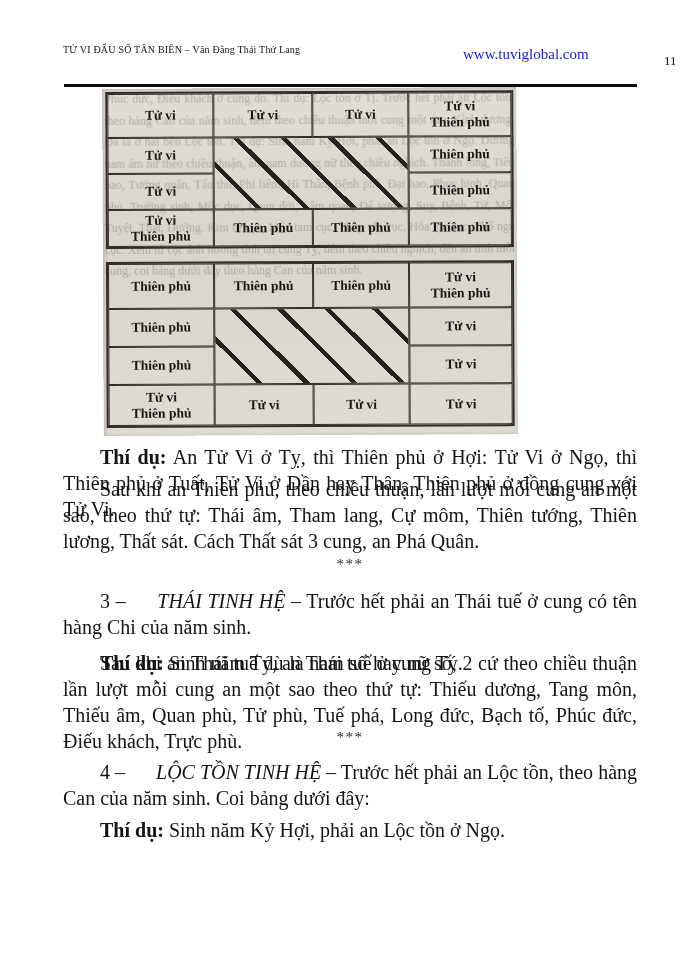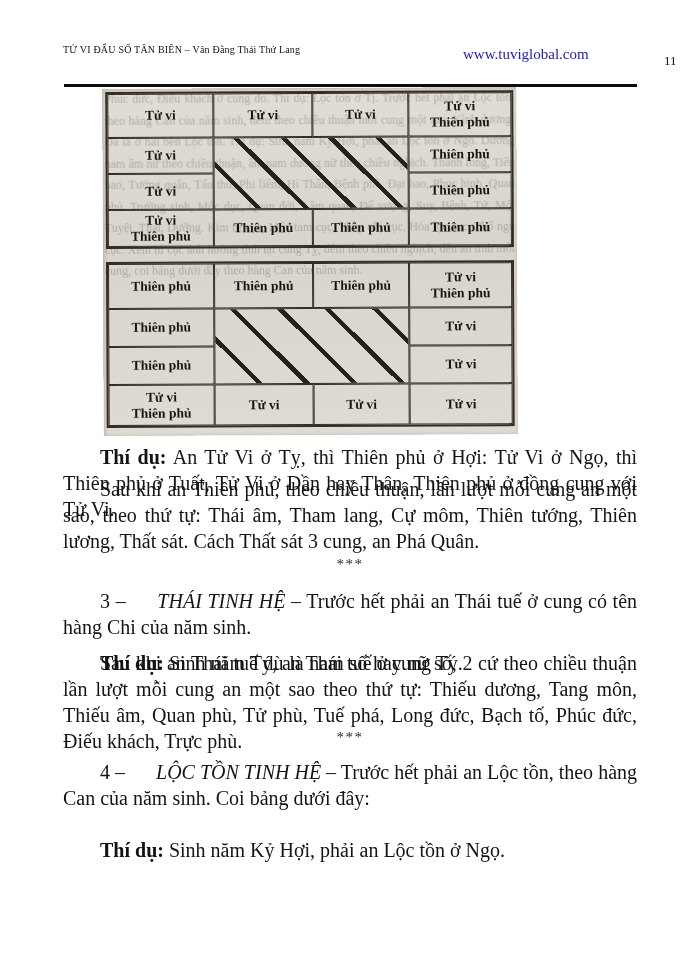--- a/index.html
+++ b/index.html
@@ -74,21 +74,21 @@
     font-size:15px;letter-spacing:1.5px;color:#2a2a2a;
   }
   .pb1{top:444px;}
   .pb2{top:476px;}
   .sep1{top:556px;}
   .h3{top:588px;}
   .pb3{top:650px;}
   .pb4{top:650px;}
   .sep2{top:729px;}
   .h4{top:759px;}
-  .pb5{top:817px;margin-top:20px;}
+  .pb5{top:817px;}
 </style>
 </head>
 <body>
 
 <div class="title">TỬ VI ĐẨU SỐ TÂN BIÊN – Vân Đằng Thái Thứ Lang</div>
 <a class="weblink">www.tuviglobal.com</a>
 <div class="pagenum">11</div>
 <div class="rule"></div>
 
 <div class="scan">

